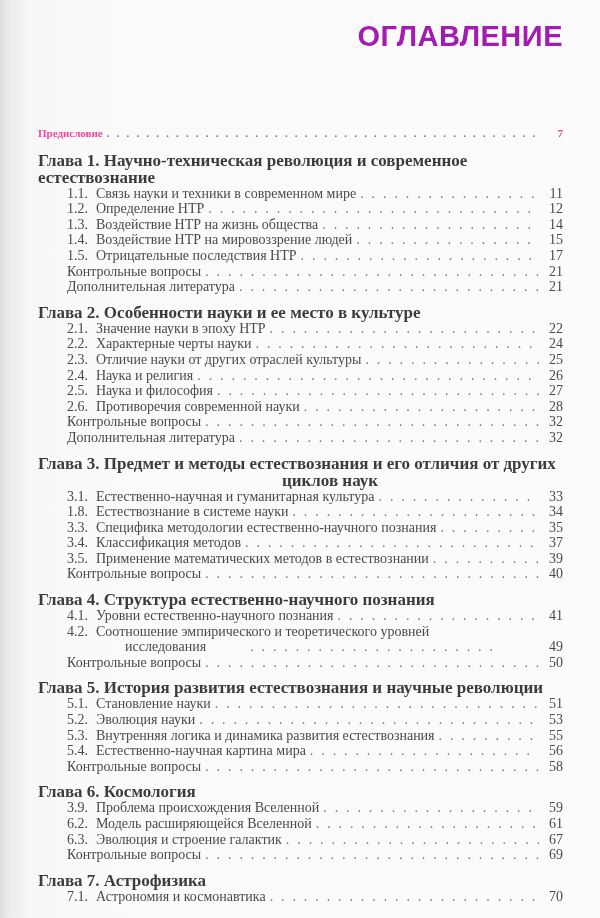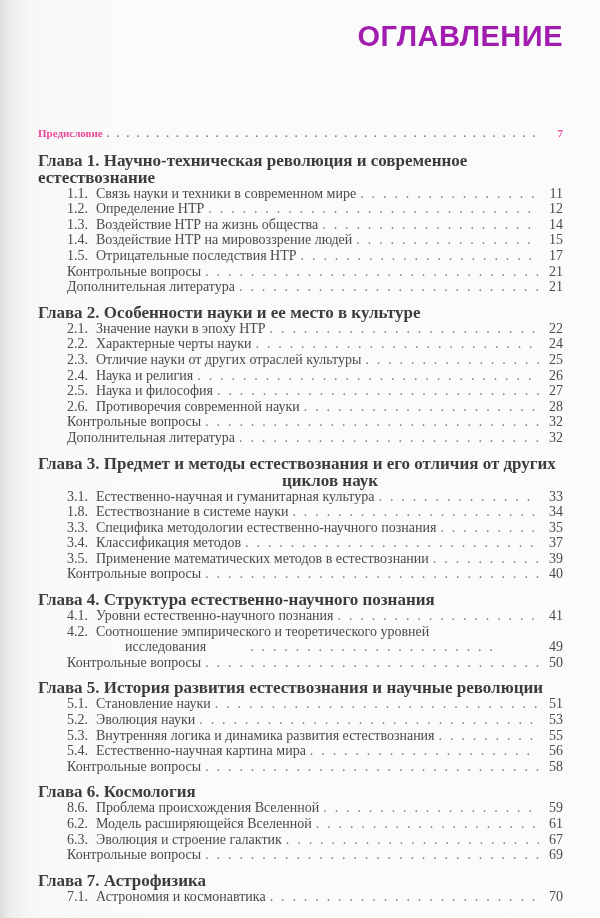--- a/index.html
+++ b/index.html
@@ -224,21 +224,21 @@
         </div>
         <div class="row item">
           <span class="label">Контрольные вопросы</span>
           <span class="dots"></span>
           <span class="page">58</span>
         </div>
       </div>
       <div class="chapter">
         <div class="chapter-title"><span>Глава 6. Космология</span></div>
         <div class="row item">
-          <span class="num">8.6.</span>
+          <span class="num">3.9.</span>
           <span class="label">Проблема происхождения Вселенной</span>
           <span class="dots"></span>
           <span class="page">59</span>
         </div>
         <div class="row item">
           <span class="num">6.2.</span>
           <span class="label">Модель расширяющейся Вселенной</span>
           <span class="dots"></span>
           <span class="page">61</span>
         </div>

